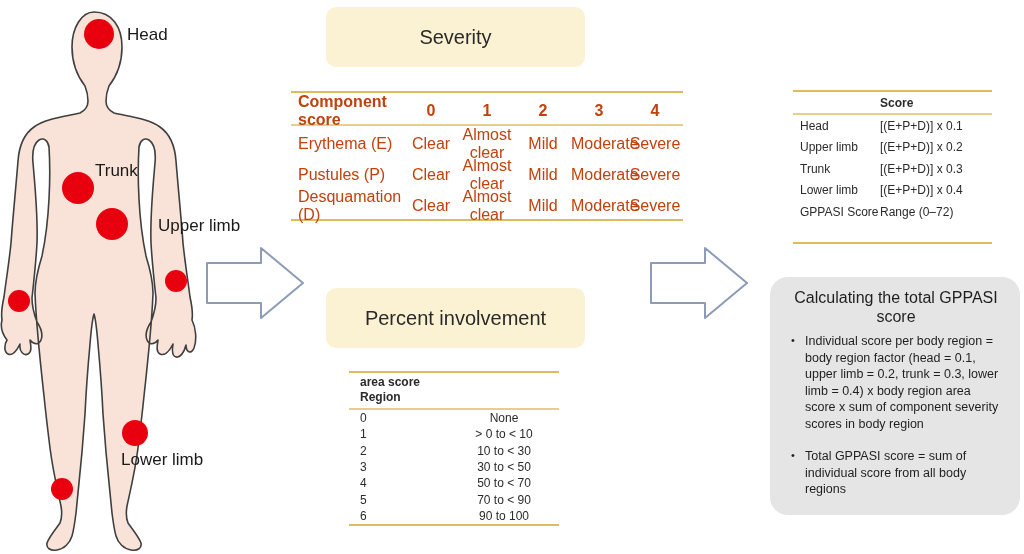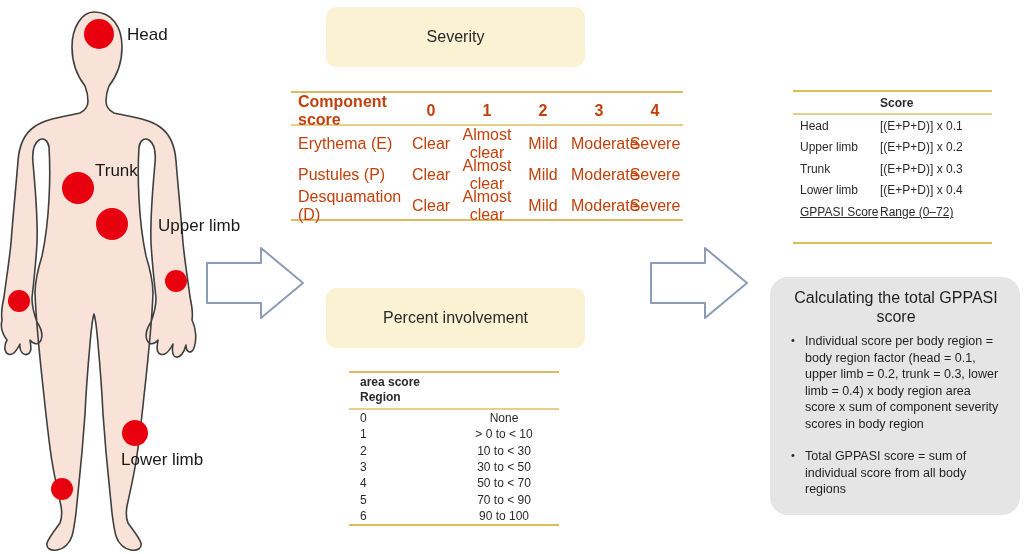--- a/index.html
+++ b/index.html
@@ -11,21 +11,21 @@
   #figure-svg{position:absolute;left:0;top:0;}
   .body-label{position:absolute;font-size:17px;color:#1a1a1a;white-space:nowrap;}
   #label-head{left:127px;top:25px;}
   #label-trunk{left:95px;top:161px;}
   #label-upper{left:158px;top:216px;}
   #label-lower{left:121px;top:450px;}
   
   .title-card{
     position:absolute;background:#FBF1D3;border-radius:10px;
     display:flex;align-items:center;justify-content:center;
-    font-size:16px;color:#2a2a2a;
+    font-size:20px;color:#2a2a2a;
   }
   #severity-card{left:326px;top:7px;width:259px;height:60px;}
   #percent-card{left:326px;top:288px;width:259px;height:60px;}
   
   .sev-table{
     position:absolute;left:291px;top:91px;width:392px;
     border-top:2px solid #DDBB5F;border-bottom:2px solid #DDBB5F;font-size:16px;color:#c2410c;
   }
   .sev-row{display:grid;grid-template-columns:112px repeat(5,56px);align-items:center;height:31px;}
   .sev-row.hdr{font-weight:bold;border-bottom:2px solid #E6CE8B;}
@@ -41,21 +41,21 @@
   .pct-score{padding-left:11px;}
   .pct-range{text-align:center;}
   
   .score-table{
     position:absolute;left:793px;top:90px;width:199px;
     border-top:2px solid #DDBB5F;border-bottom:2px solid #DDBB5F;font-size:12px;color:#2b2b2b;
   }
   .score-hdr{display:grid;grid-template-columns:87px 1fr;align-items:center;height:21px;
     font-weight:bold;border-bottom:2px solid #E6CE8B;}
   .score-row{display:grid;grid-template-columns:87px 1fr;align-items:center;min-height:21.5px;}
-  .score-row.tall{align-items:start;min-height:38px;line-height:1.35;padding-top:3px;text-decoration:underline;}
+  .score-row.tall{align-items:start;min-height:38px;line-height:1.35;padding-top:3px;}
   .score-c1{padding-left:7px;}
   
   #calc-card{
     position:absolute;left:770px;top:277px;width:250px;height:238px;box-sizing:border-box;
     background:#e5e5e5;border-radius:18px;padding:11px 12px 0 14px;color:#1f1f1f;
   }
   .calc-title{text-align:center;font-size:16px;line-height:1.2;margin-bottom:7px;}
   .calc-bullet{display:flex;font-size:12.5px;line-height:1.32;margin-bottom:16px;}
   .calc-bullet .dot{width:14px;padding-left:7px;flex:none;font-size:11px;}
   .calc-bullet .txt{width:198px;}

